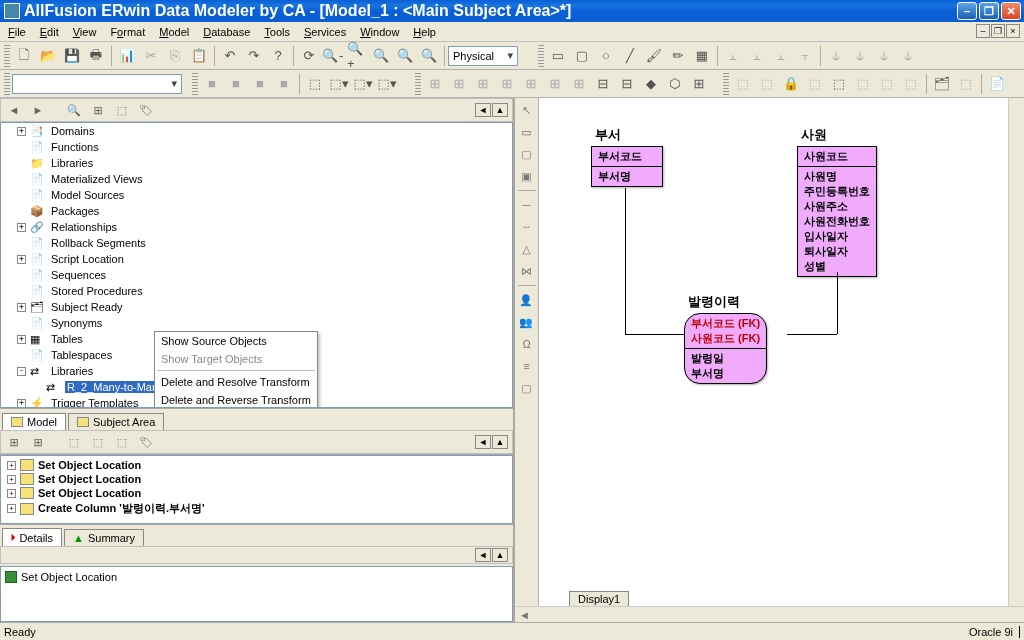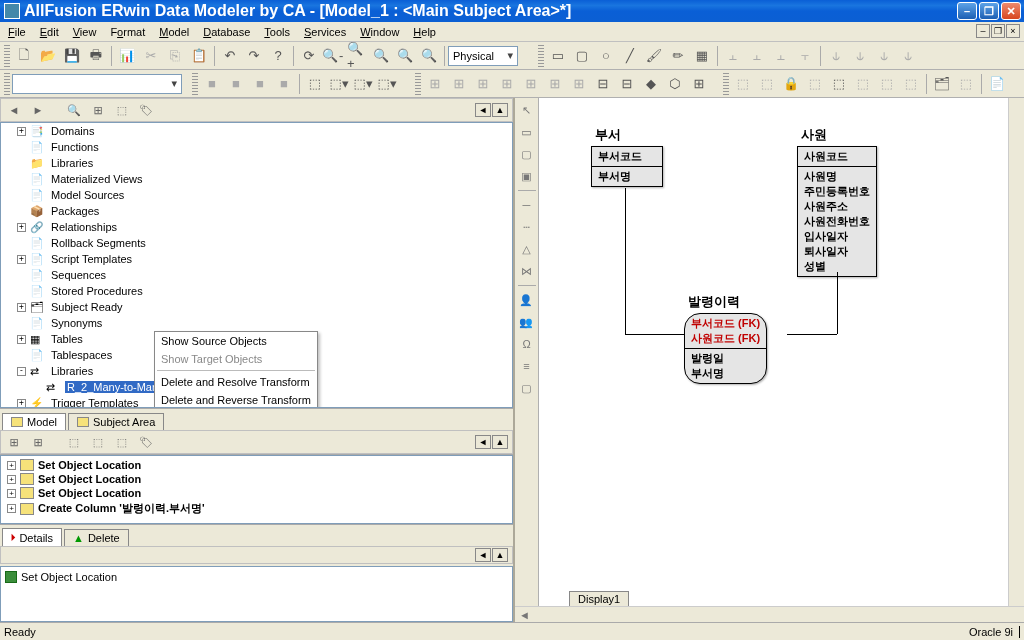--- a/index.html
+++ b/index.html
@@ -69,21 +69,21 @@
 .vtb-sep { width: 18px; height: 1px; background: #aaa; margin: 2px 0; }
 
 .canvas-wrap { flex: 1; display: flex; }
 .canvas { flex: 1; background: #fff; position: relative; overflow: auto; }
 .canvas-scroll-v { width: 16px; background: #ece9d8; border-left: 1px solid #ccc; }
 .canvas-scroll-h { height: 16px; background: #ece9d8; border-top: 1px solid #ccc; display: flex; align-items: center; }
 .display-tab { position: absolute; bottom: 0; left: 30px; background: #ece9d8; border: 1px solid #888; border-bottom: none; padding: 1px 8px; font-size: 11px; }
 
 .entity { position: absolute; }
 .entity .title { font-size: 13px; font-weight: bold; margin-bottom: 2px; padding-left: 4px; }
-.entity .box { background: #e5e5e5; border: 1px solid #000; min-width: 72px; box-shadow: 1px 1px 2px rgba(0,0,0,0.3); }
+.entity .box { background: #f0abfc; border: 1px solid #000; min-width: 72px; box-shadow: 1px 1px 2px rgba(0,0,0,0.3); }
 .entity .box.rounded { border-radius: 16px; }
 .entity .pk, .entity .attrs { padding: 2px 6px; font-size: 11px; font-weight: bold; }
 .entity .pk { border-bottom: 1px solid #000; }
 .entity .fk { color: #c00000; }
 
 .rel-line { position: absolute; background: #000; }
 
 .statusbar { height: 18px; background: #ece9d8; border-top: 1px solid #aaa; display: flex; align-items: center; padding: 0 4px; font-size: 11px; }
 .statusbar .cell { border-right: 1px solid #000000; padding: 0 6px; }
 .statusbar .grow { flex: 1; }
@@ -281,21 +281,21 @@
         <div class="tree-node">
           <span class="spacer" style="width: 16px;"></span>
           <span class="pm empty"></span>
           <span class="ico">📄</span>
           <span class="label">Rollback Segments</span>
         </div>
         <div class="tree-node">
           <span class="spacer" style="width: 16px;"></span>
           <span class="pm">+</span>
           <span class="ico">📄</span>
-          <span class="label">Script Templates</span>
+          <span class="label">Script Location</span>
         </div>
         <div class="tree-node">
           <span class="spacer" style="width: 16px;"></span>
           <span class="pm empty"></span>
           <span class="ico">📄</span>
           <span class="label">Sequences</span>
         </div>
         <div class="tree-node">
           <span class="spacer" style="width: 16px;"></span>
           <span class="pm empty"></span>
@@ -401,21 +401,21 @@
             <span class="rtxt">Create Column '발령이력.부서명'</span>
           </div>
         </div>
       <div class="tabs-bottom">
         <div class="tab-btn active">
             <span style="color:#c00">🞂</span>
             <span>Details</span>
           </div>
         <div class="tab-btn">
             <span style="color:#090">▲</span>
-            <span>Delete</span>
+            <span>Summary</span>
           </div>
       </div>
     </div>
 
     <div class="panel-toolbar" style="height:18px">
       <div class="panel-arrows" style="margin-left:auto">
         <div class="ab">◄</div>
         <div class="ab">▲</div>
       </div>
     </div>

